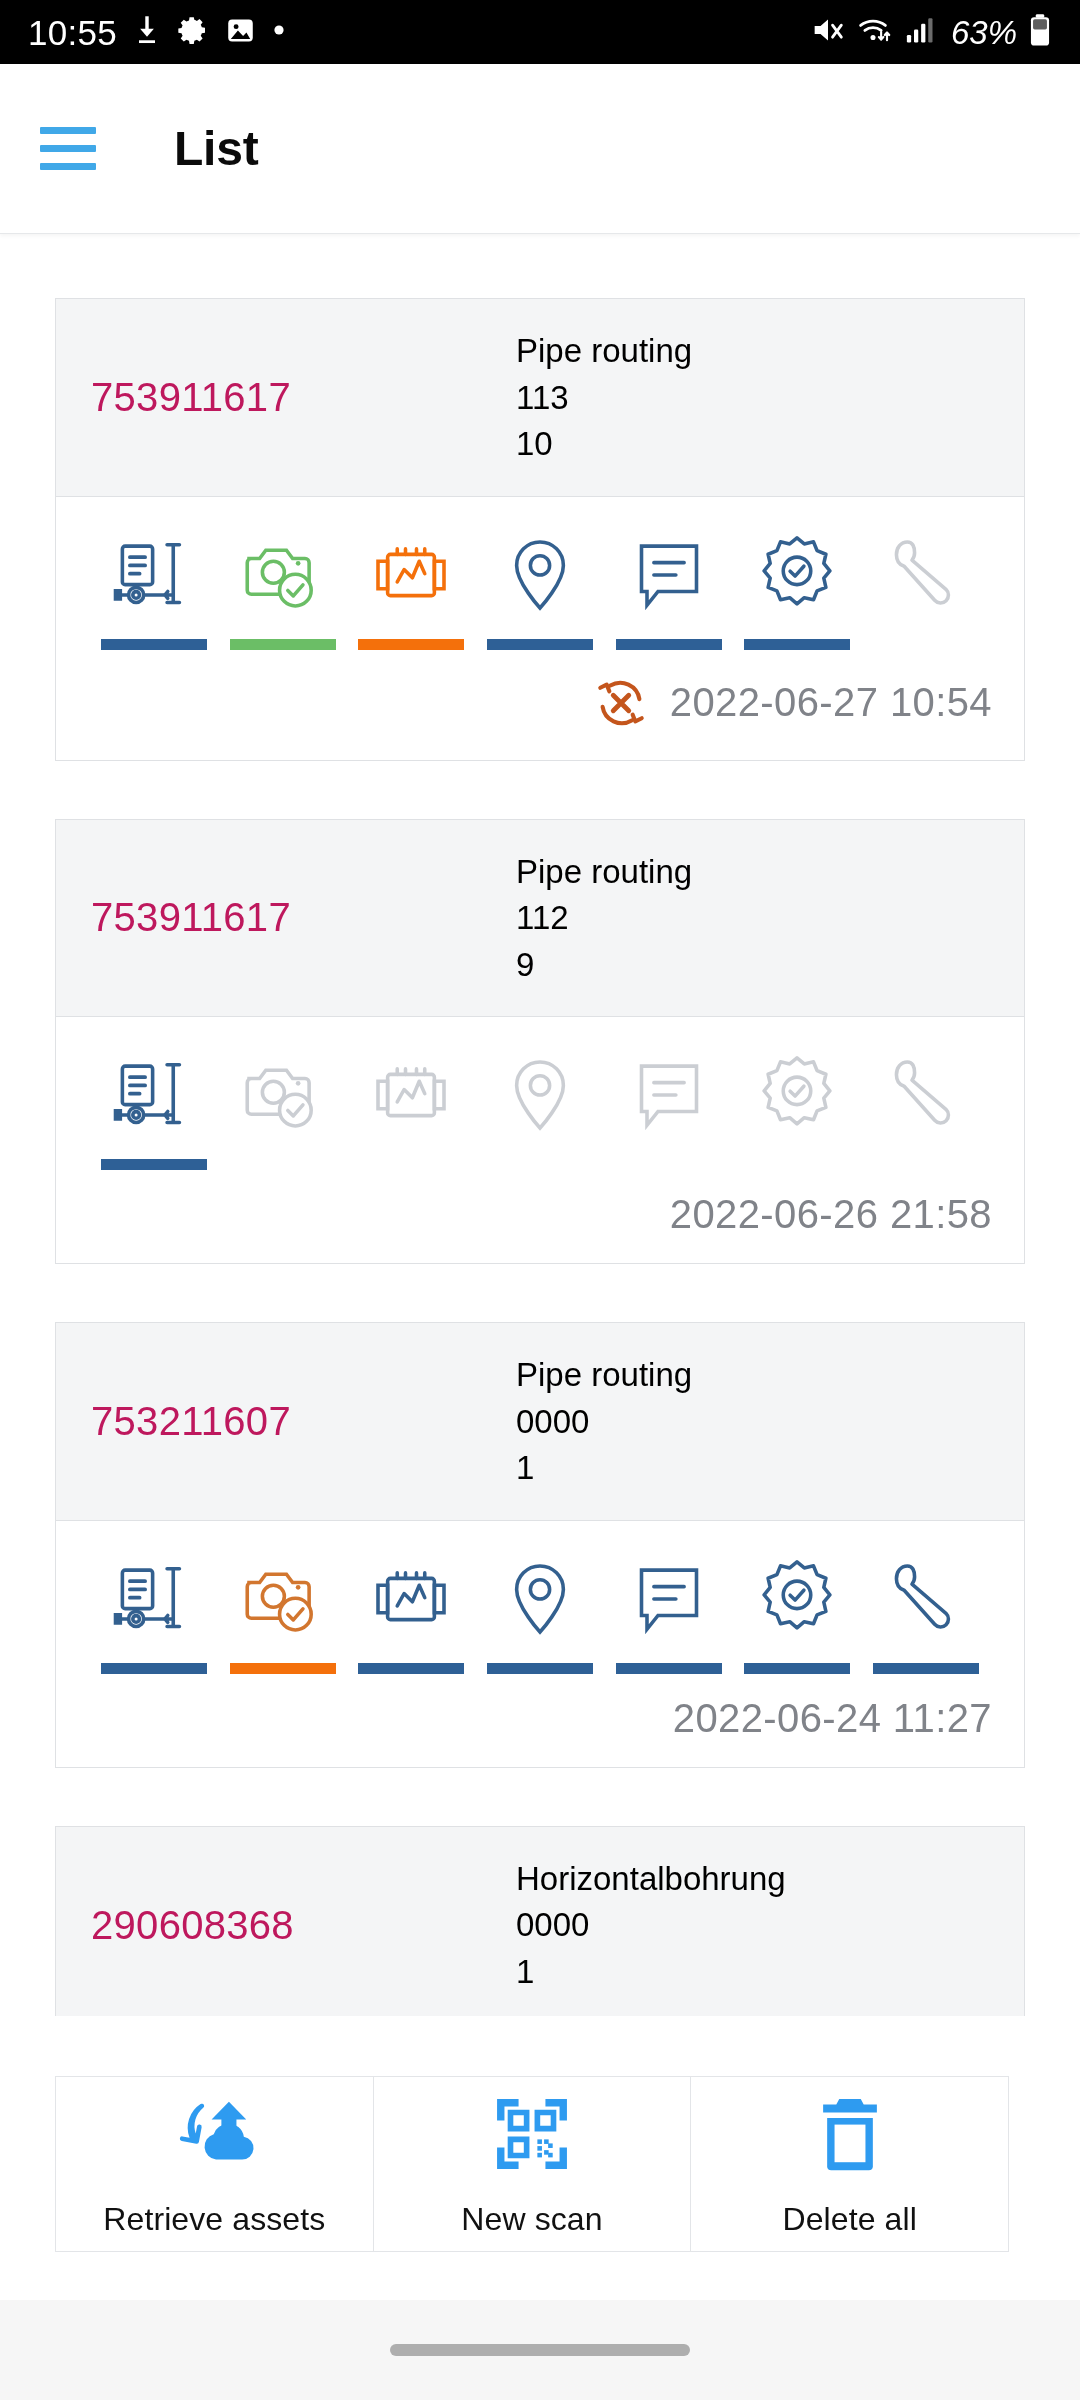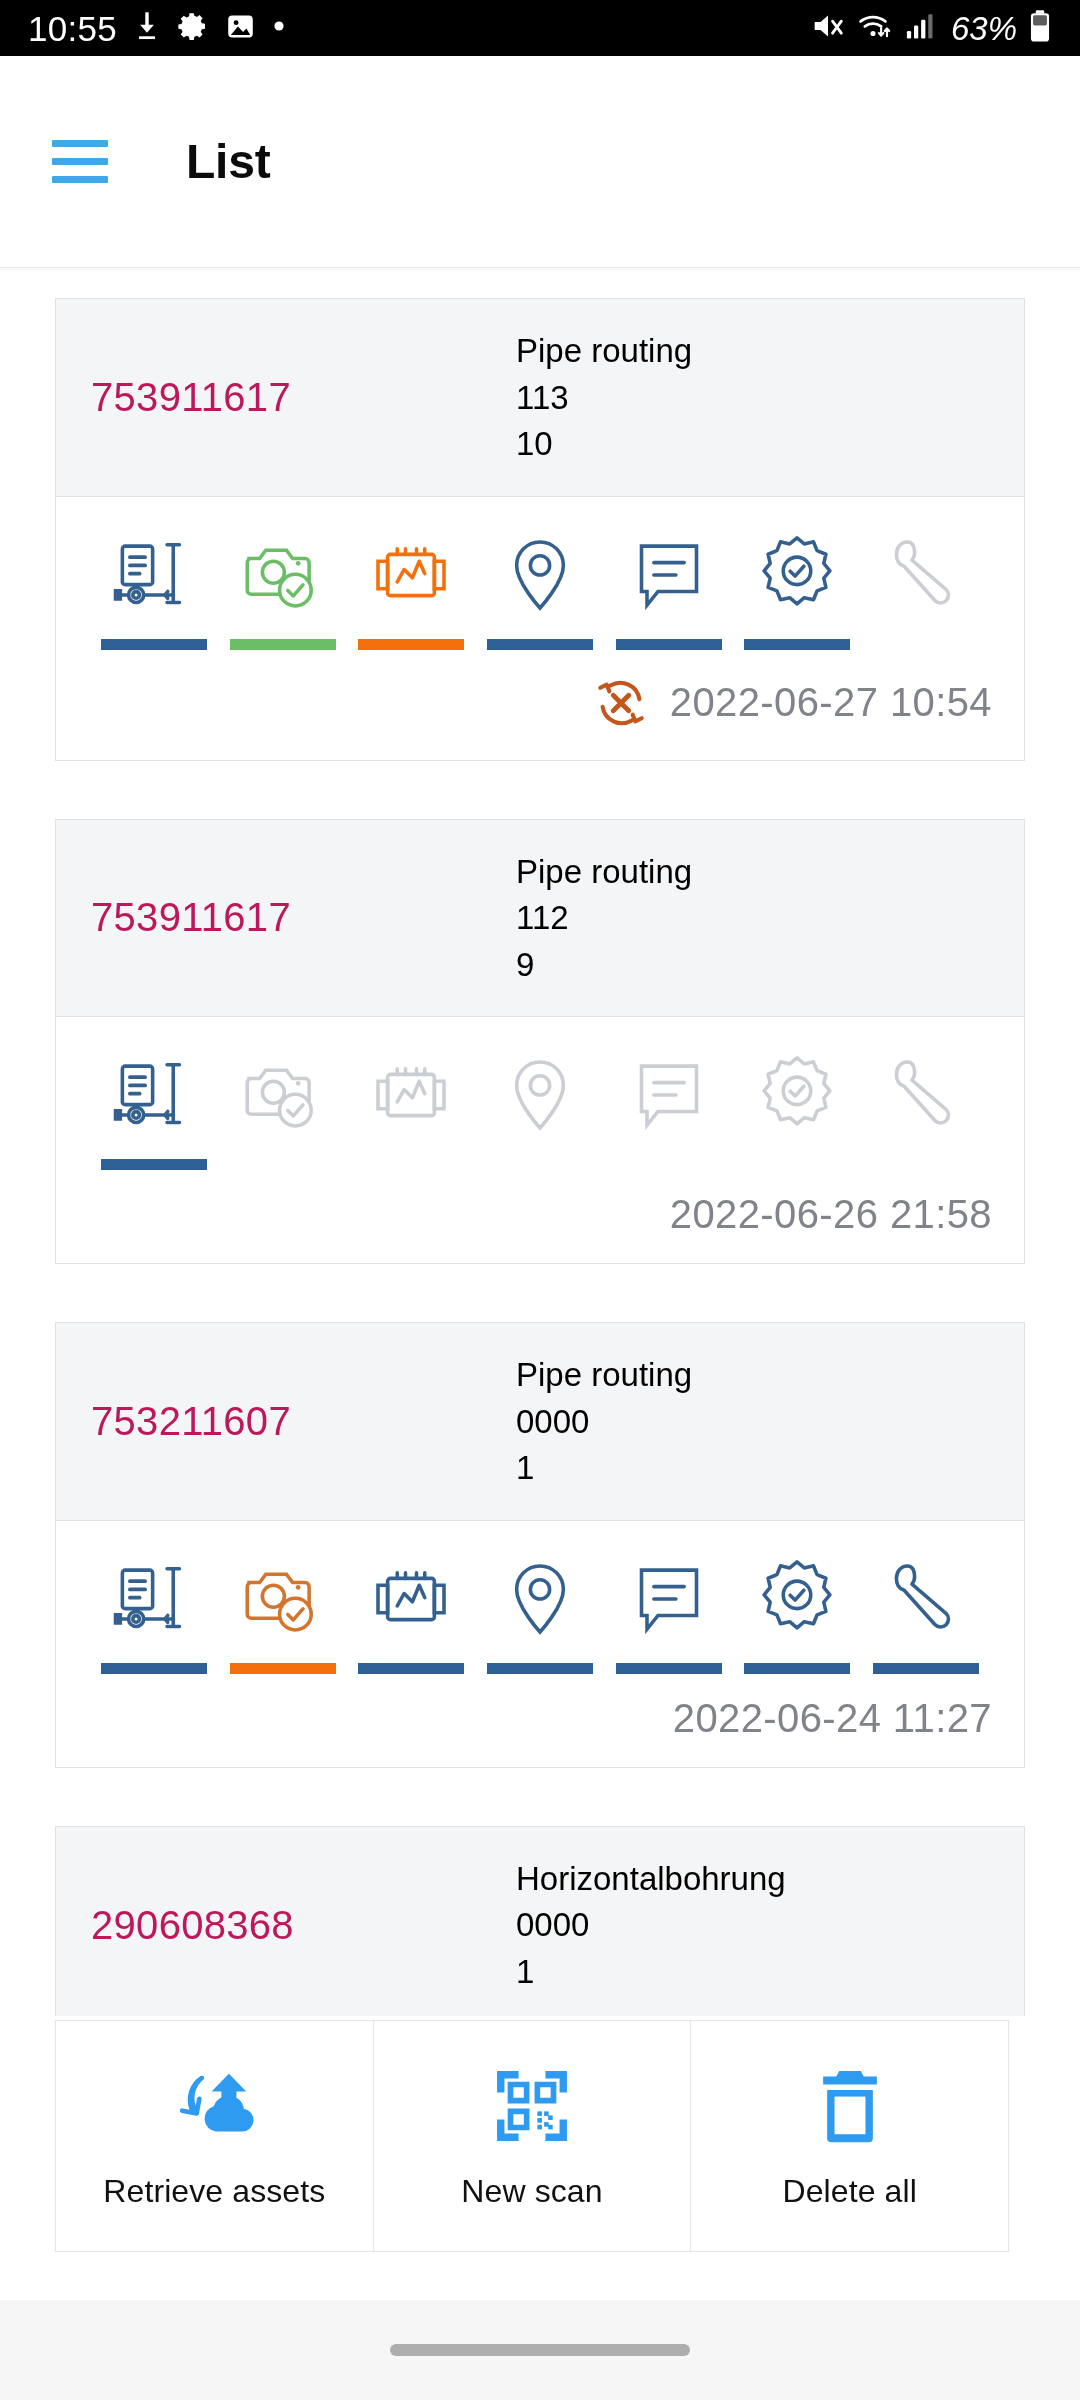--- a/index.html
+++ b/index.html
@@ -7,21 +7,21 @@
   html, body {
     width: 1080px;
     height: 2400px;
     background: #ffffff;
     font-family: "Liberation Sans", sans-serif;
     overflow: hidden;
   }
 
   
   .status-bar {
-    height: 56px;
+    height: 64px;
     background: #000000;
     display: flex;
     align-items: center;
     padding: 0 28px;
     color: #ffffff;
   }
   .status-left {
     display: flex;
     align-items: center;
     gap: 16px;
@@ -46,25 +46,25 @@
     font-size: 33px;
     font-weight: 400;
     color: #ffffff;
     line-height: 1;
     margin-left: 4px;
   }
   .sicon { display: block; }
 
   
   .app-bar {
-    height: 212px;
+    height: 170px;
     background: #ffffff;
     display: flex;
     align-items: center;
-    padding-left: 52px;
+    padding-left: 40px;
     border-bottom: 1px solid #e6e8ea;
     box-shadow: 0 2px 4px rgba(0,0,0,0.045);
     position: relative;
     z-index: 5;
   }
   .hamburger {
     width: 56px;
     display: flex;
     flex-direction: column;
     gap: 11px;
@@ -180,21 +180,21 @@
     color: #808389;
     letter-spacing: 0.4px;
   }
 
   
   .bottom-bar {
     position: absolute;
     left: 55px;
     right: 71px;
     bottom: 148px;
-    height: 232px;
+    height: 176px;
     display: flex;
     border: 1px solid #e3e5e8;
     background: #ffffff;
   }
   .bb-item {
     flex: 1 1 0;
     display: flex;
     flex-direction: column;
     align-items: center;
     justify-content: center;

